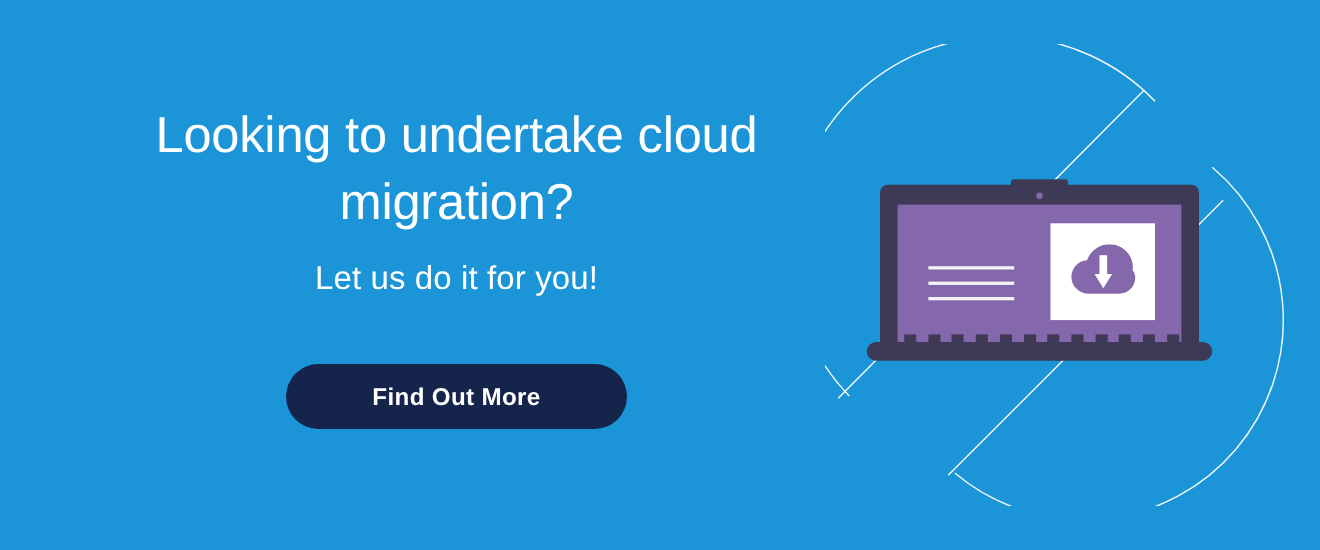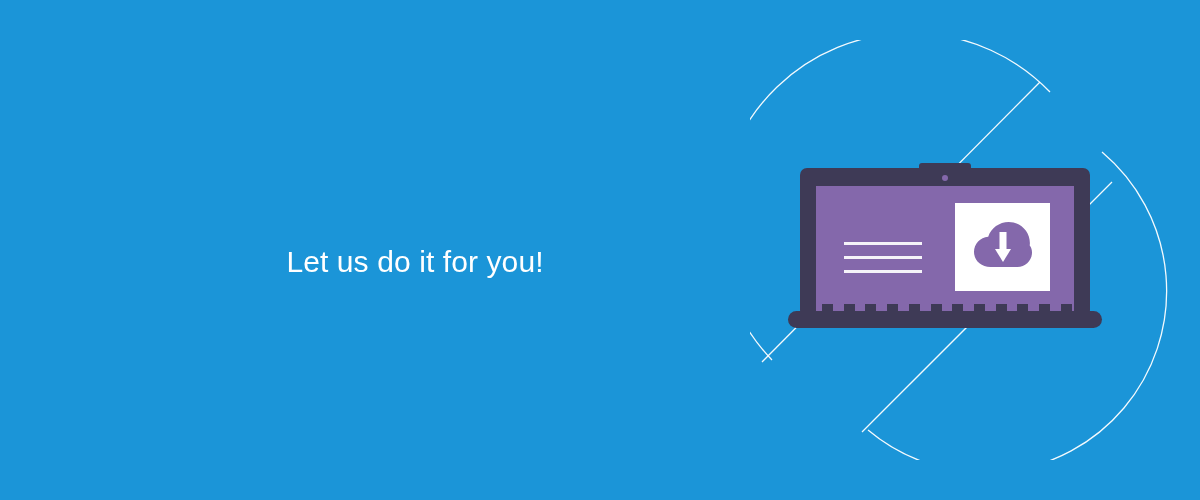--- a/index.html
+++ b/index.html
@@ -165,23 +165,25 @@
     background:#3e3a56;
   }
 </style>
 </head>
 <body>
 
 <div class="banner">
 
   <div class="content">
 
+    <h1 class="headline">Looking to undertake cloud migration?</h1>
 
     <p class="subhead">Let us do it for you!</p>
 
+    <button class="cta-button">Find Out More</button>
   </div>
 
   <div class="illustration">
 
     <svg class="deco-svg" viewBox="0 0 450 420">
 
       <path d="M 22 320 A 170 170 0 0 1 300 52" fill="none" stroke="#ffffff" stroke-width="1.3" opacity="0.95"></path>
 
       <path d="M 118 390 A 170 170 0 0 0 352 112" fill="none" stroke="#ffffff" stroke-width="1.3" opacity="0.95"></path>
 

